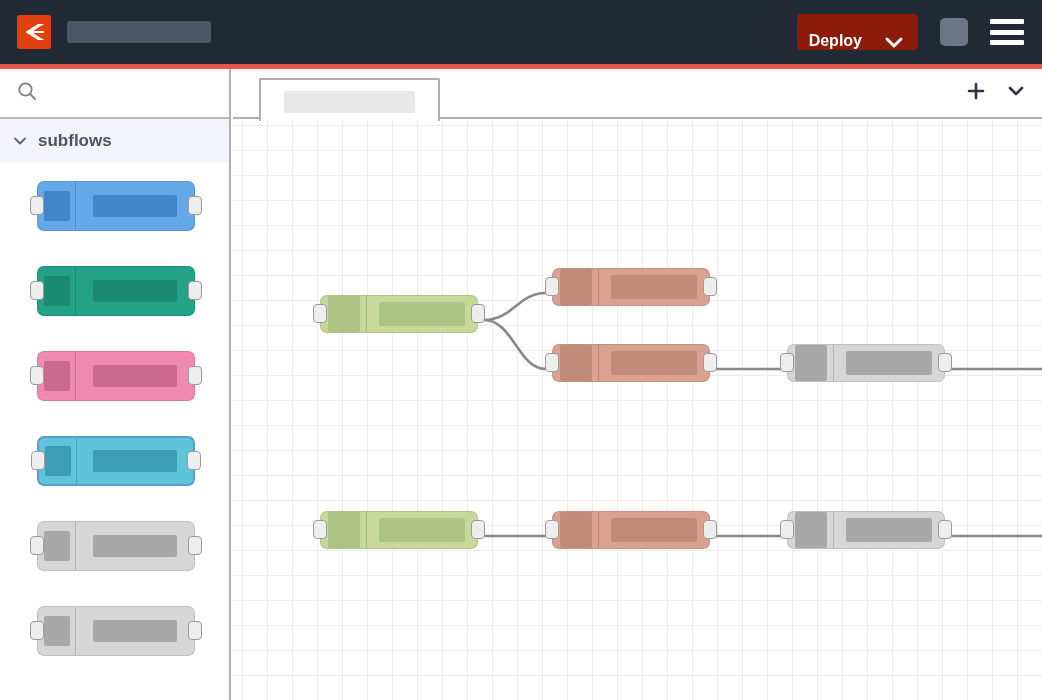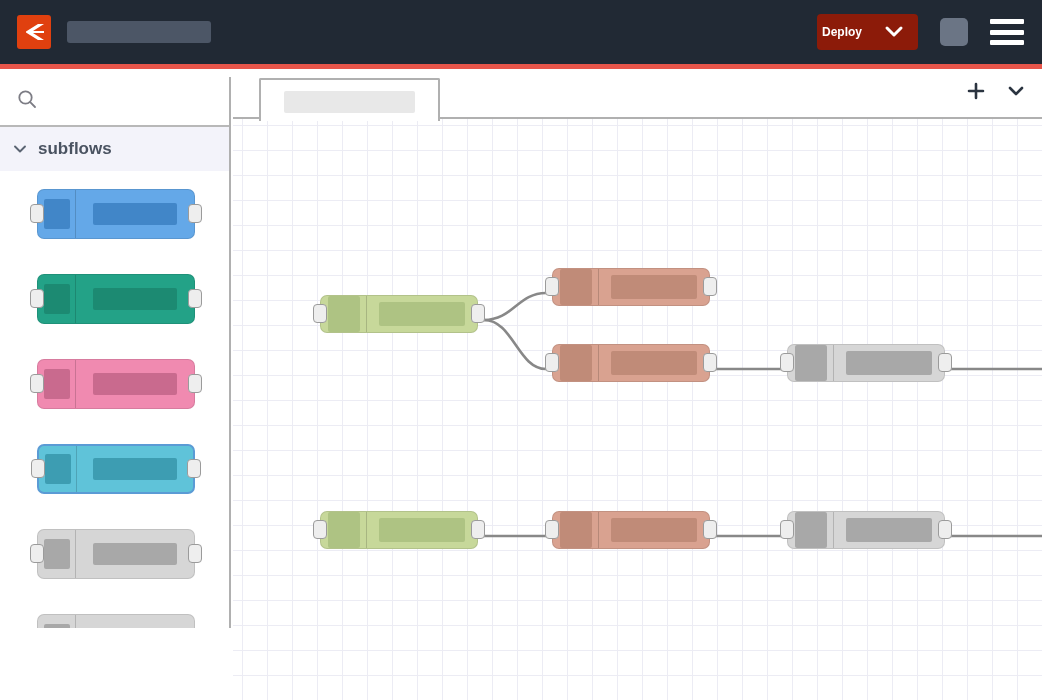--- a/index.html
+++ b/index.html
@@ -38,23 +38,23 @@
     background: #4c5666;
     border-radius: 3px;
     margin-left: 16px;
   }
   .header-spacer { flex: 1; }
   .deploy-btn {
     height: 36px;
     background: #8c1b09;
     border-radius: 4px;
     color: #ffffff;
-    font-size: 12px; font-weight: bold;
-    display: flex; align-items: center;
-    padding: 0 14px 0 5px;
+    font-size: 16px; font-weight: bold;
+    display: flex; align-items: flex-end;
+    padding: 0 14px 0 12px;
     cursor: pointer;
     flex: none;
   }
   .deploy-caret {
     margin-left: 22px; display: flex; align-items: center;
   }
   .avatar-btn {
     width: 28px; height: 28px;
     background: #6b7585;
     border-radius: 5px;
@@ -68,25 +68,24 @@
     flex: none; cursor: pointer;
   }
   .hamburger span {
     display: block; height: 5px; width: 100%;
     background: #ffffff; border-radius: 1px;
   }
 
   
   .sidebar {
     position: absolute; top: 69px; left: 0;
-    width: 231px; height: 551px;
+    width: 231px; height: 631px;
     background: #ffffff;
     border-right: 2px solid #b0b0b0;
     overflow: hidden;
-    margin-top: 8px;
   }
   .search-row {
     height: 50px;
     border-bottom: 2px solid #b8b8b8;
     display: flex; align-items: center;
     padding-left: 16px;
     cursor: text;
   }
   .section-header {
     height: 44px;

